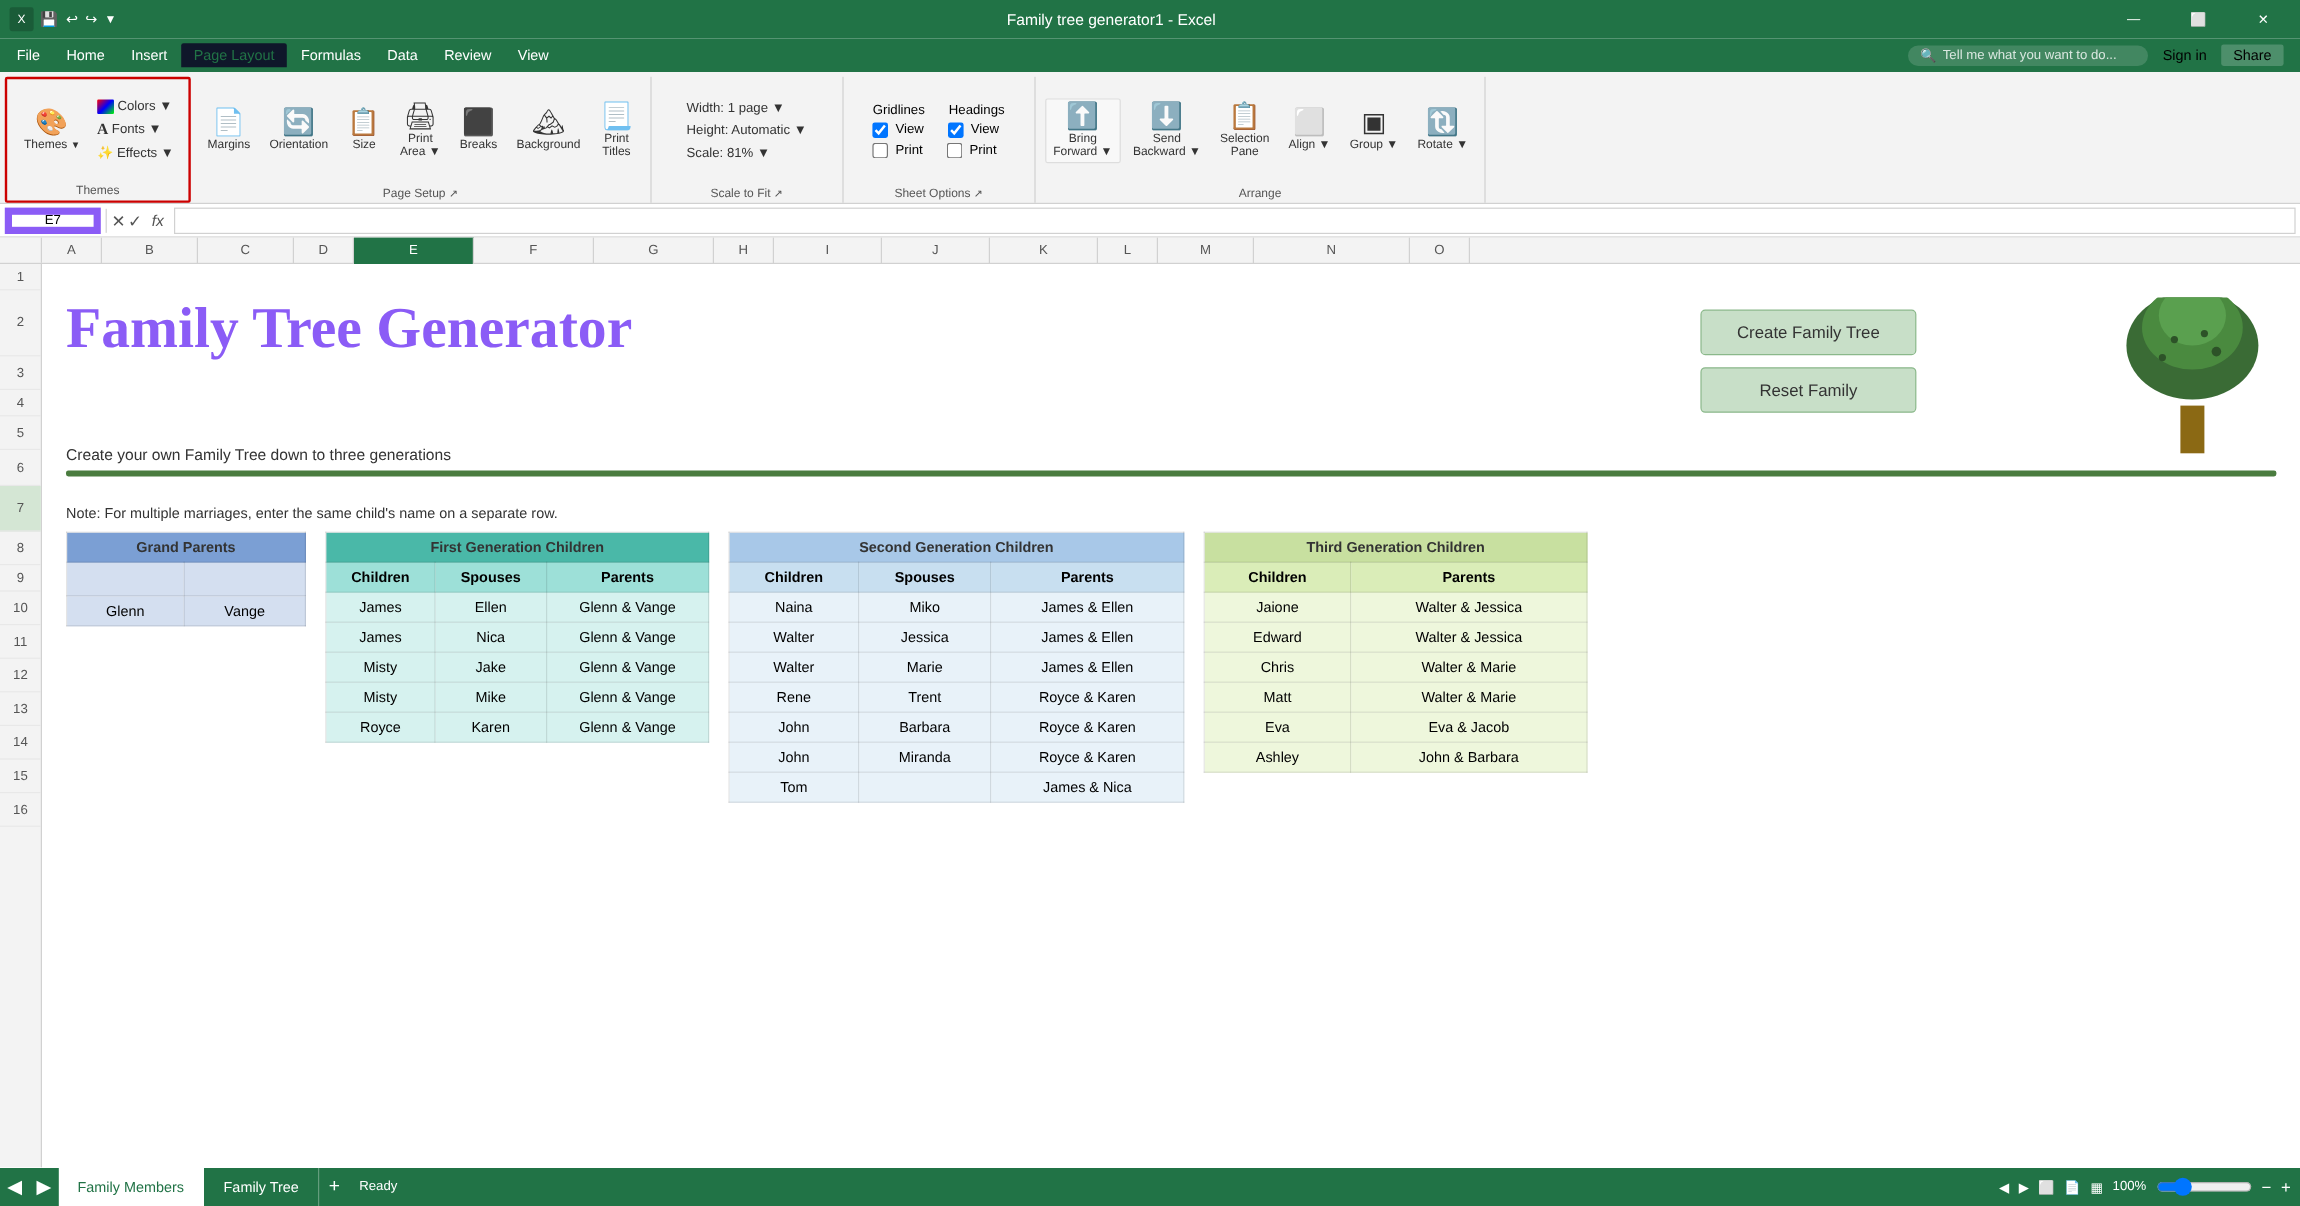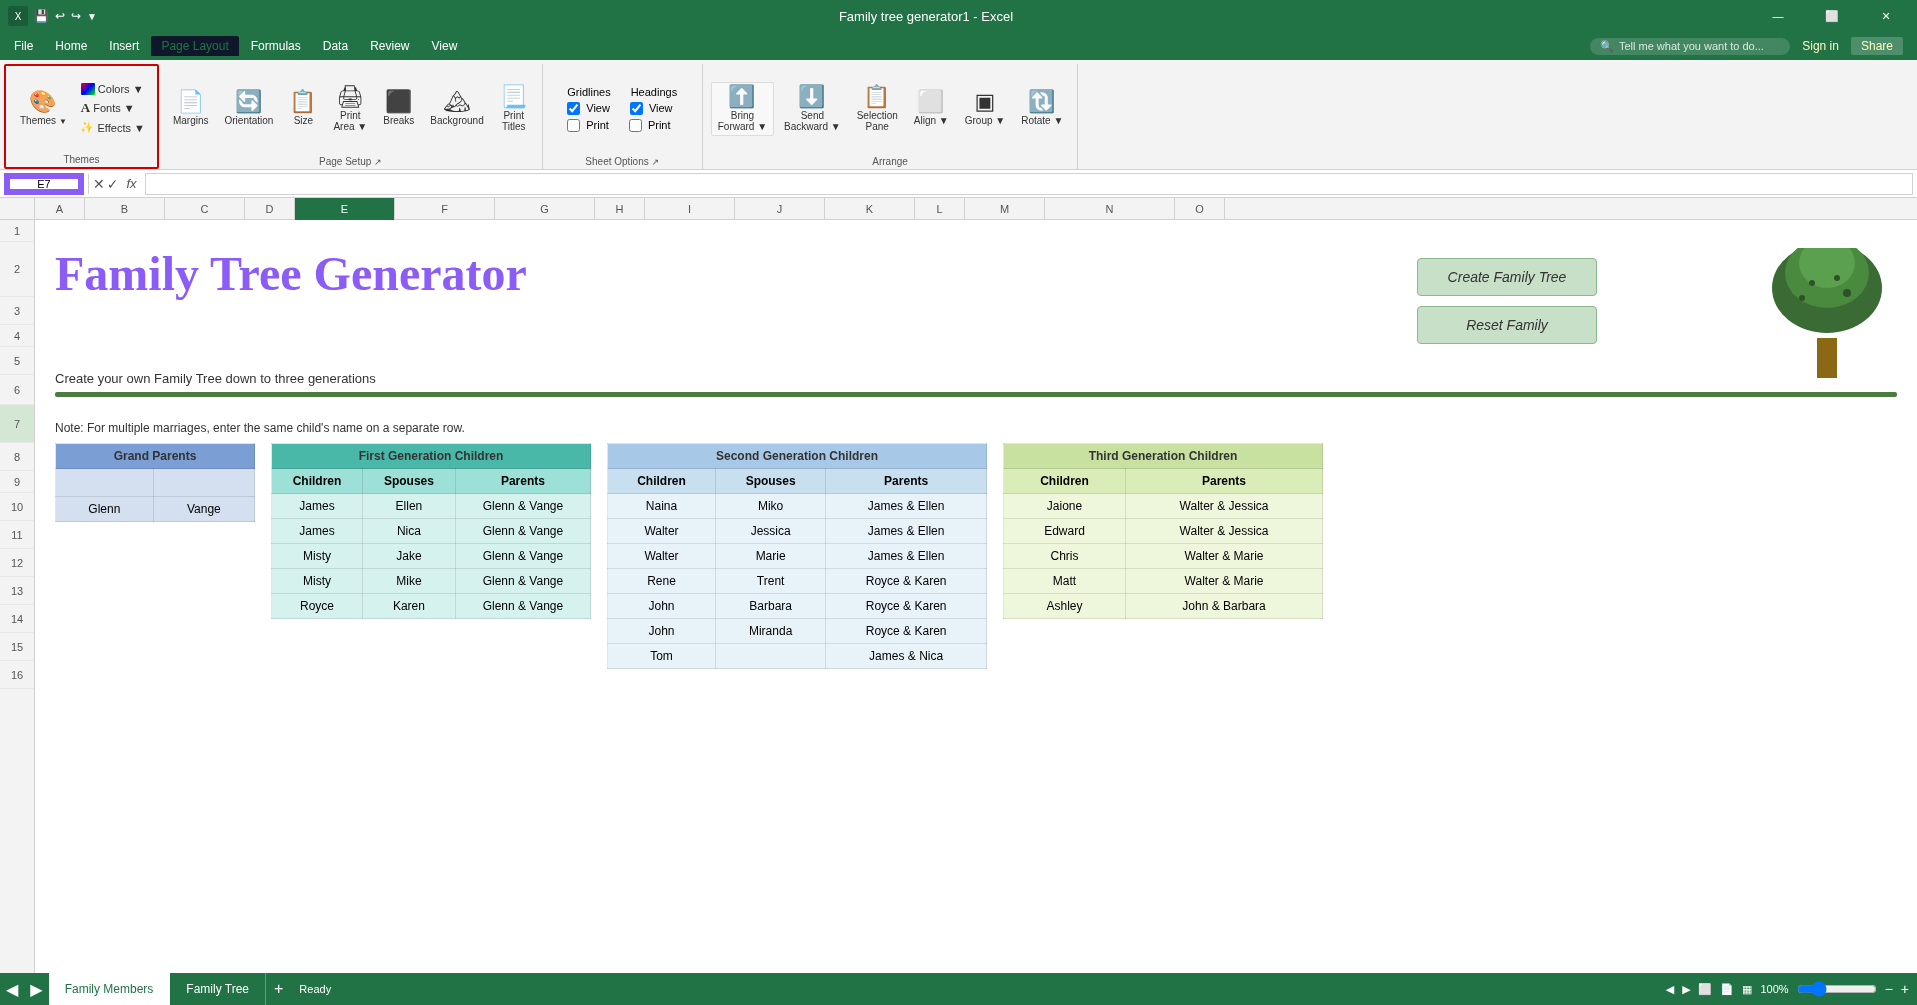--- a/index.html
+++ b/index.html
@@ -44,21 +44,21 @@
       display: flex;
       align-items: center;
       background: rgba(255,255,255,0.15);
       border-radius: 12px;
       padding: 2px 10px;
       color: white;
       font-size: 11px;
       gap: 5px;
       width: 200px;
     }
-    .sign-in-area { display: flex; gap: 12px; align-items: center; color: #fef9c3; font-size: 12px; padding: 0 10px; }
+    .sign-in-area { display: flex; gap: 12px; align-items: center; color: #000000; font-size: 12px; padding: 0 10px; }
 
     
     .ribbon {
       height: 110px;
       background: #f3f3f3;
       border-bottom: 1px solid #d1d1d1;
       display: flex;
       align-items: stretch;
       padding: 4px 4px 0 4px;
       gap: 0;
@@ -207,21 +207,20 @@
     .action-btn {
       background: #c8dfc8;
       border: 1px solid #8ab88a;
       padding: 10px 20px;
       font-size: 14px;
       cursor: pointer;
       border-radius: 4px;
       width: 180px;
       text-align: center;
       color: #333;
-      font-style: italic;
     }
     .table-title {
       text-align: center;
       font-weight: bold;
       font-size: 14px;
       padding: 8px;
       margin-bottom: 0;
     }
     .table-wrapper { width: 100%; border-collapse: collapse; }
     .th-cell {
@@ -380,20 +379,36 @@
         <div class="label">Background</div>
       </div>
       <div class="ribbon-btn">
         <div class="icon">📃</div>
         <div class="label">Print<br>Titles</div>
       </div>
     </div>
     <div class="ribbon-group-label">Page Setup <span style="font-size:9px">↗</span></div>
   </div>
 
+  <div class="ribbon-group" style="min-width:160px;">
+    <div class="ribbon-group-content">
+      <div style="display:flex;flex-direction:column;gap:3px;font-size:11px;">
+        <div class="ribbon-btn-small">
+          <span>Width: 1 page ▼</span>
+        </div>
+        <div class="ribbon-btn-small">
+          <span>Height: Automatic ▼</span>
+        </div>
+        <div class="ribbon-btn-small">
+          <span>Scale: 81% ▼</span>
+        </div>
+      </div>
+    </div>
+    <div class="ribbon-group-label">Scale to Fit <span style="font-size:9px">↗</span></div>
+  </div>
 
   <div class="ribbon-group" style="min-width:160px;">
     <div class="ribbon-group-content">
       <div style="display:flex;flex-direction:column;gap:4px;font-size:11px;">
         <div style="display:flex;gap:20px;">
           <span>Gridlines</span>
           <span>Headings</span>
         </div>
         <div style="display:flex;gap:6px;align-items:center;">
           <input type="checkbox" checked="" style="">
@@ -675,20 +690,24 @@
               </tr>
               <tr>
                 <td class="td-cell">Chris</td>
                 <td class="td-cell">Walter &amp; Marie</td>
               </tr>
               <tr>
                 <td class="td-cell">Matt</td>
                 <td class="td-cell">Walter &amp; Marie</td>
               </tr>
               <tr>
+                <td class="td-cell">Eva</td>
+                <td class="td-cell">Eva &amp; Jacob</td>
+              </tr>
+              <tr>
                 <td class="td-cell">Ashley</td>
                 <td class="td-cell">John &amp; Barbara</td>
               </tr>
             </tbody>
           </table>
         </div>
 
       </div>
     </div>
   </div>

